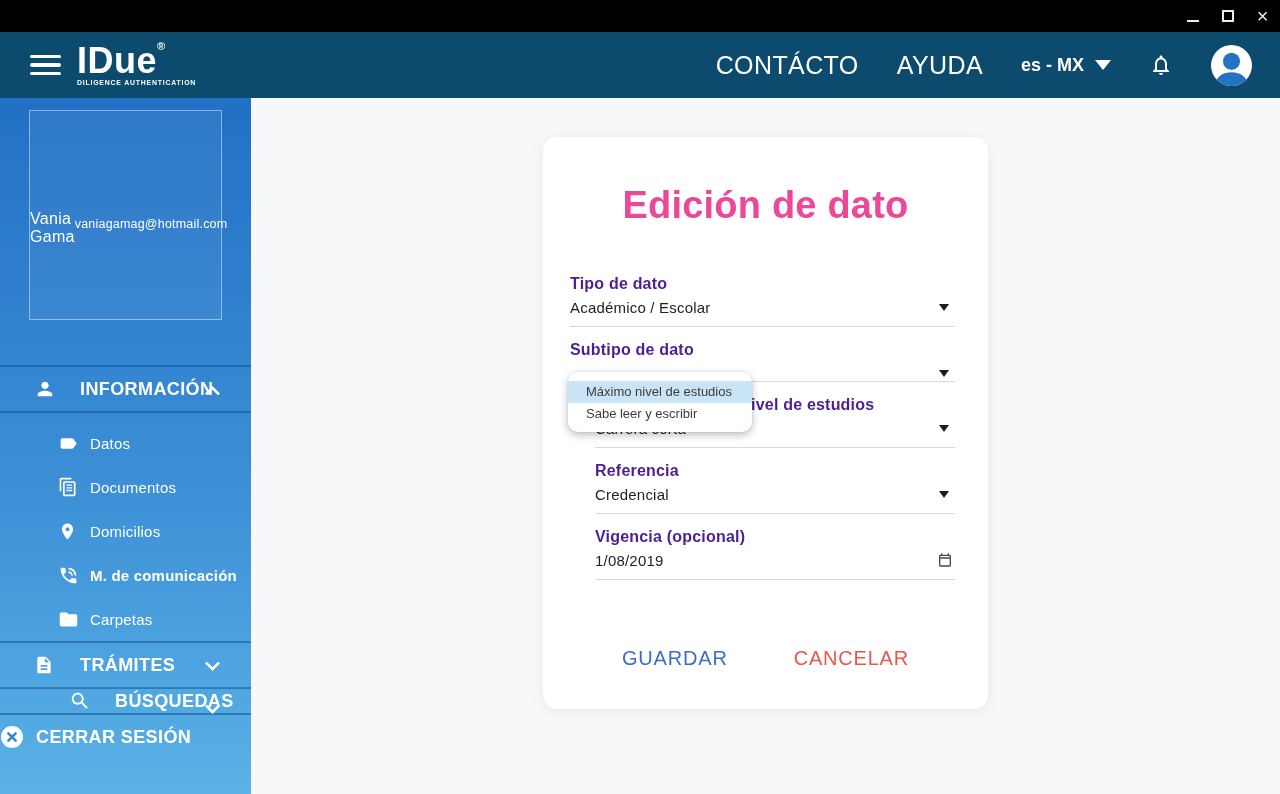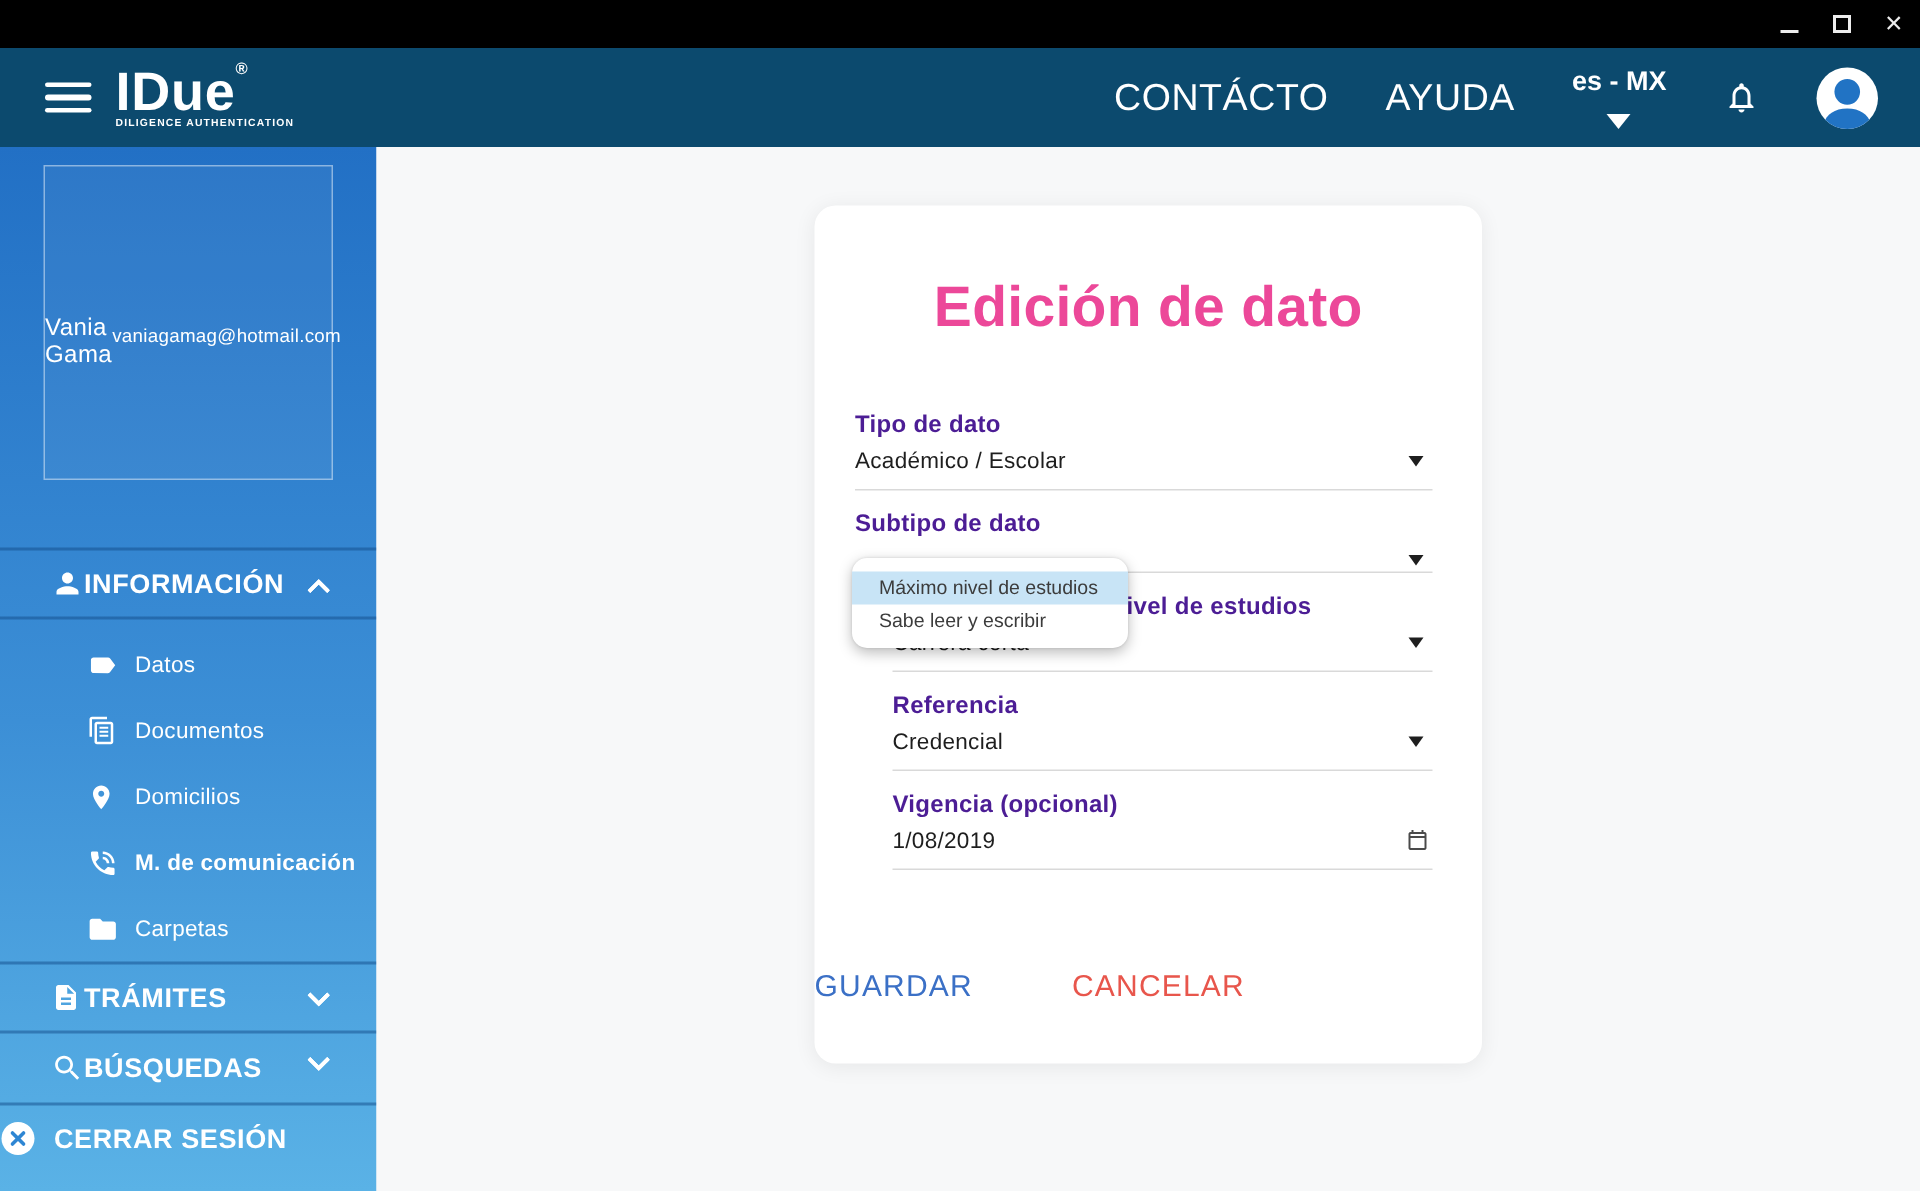--- a/index.html
+++ b/index.html
@@ -22,21 +22,21 @@
   .hamburger div { height:3.5px; background:#fff; border-radius:2px; margin:5px 0; }
   .logo { margin-left:16px; color:#fff; cursor:default; }
   .logo-main { font-size:36px; font-weight:700; line-height:0.95; letter-spacing:0.5px; }
   .logo-reg { font-size:11px; vertical-align:top; position:relative; top:-3px; }
   .logo-tagline { font-size:6.9px; letter-spacing:0.8px; margin-top:1px; font-weight:700; }
   .appbar-right { margin-left:auto; margin-right:28px; display:flex;
     align-items:center; gap:38px; }
   .appbar-link { color:#fff; font-size:25px; font-weight:400; letter-spacing:0.4px;
     cursor:pointer; }
   .lang { display:flex; align-items:center; gap:11px; color:#fff; font-size:18px;
-    font-weight:600; cursor:pointer;flex-direction:column; }
+    font-weight:600; cursor:pointer; }
   .lang-caret { width:0; height:0; border-left:8px solid transparent;
     border-right:8px solid transparent; border-top:10px solid #fff; }
   .bell-btn { cursor:pointer; display:flex; }
   .avatar-sm { width:41px; height:41px; border-radius:50%; background:#fff;
     overflow:hidden; cursor:pointer; position:relative; }
   .avatar-sm svg, .avatar-lg svg { display:block; }
 
   
   .sidebar { position:absolute; top:98px; left:0; width:251px; height:696px;
     background:linear-gradient(180deg,#2270c5 0%,#3c8fd6 55%,#5ab2e6 100%); }
@@ -47,21 +47,21 @@
     border-radius:50%; overflow:hidden; }
   .profile-name { color:#fff; font-size:16px; margin-top:26px; letter-spacing:0.3px; }
   .profile-email { color:#fff; font-size:12.5px; margin-top:17px; letter-spacing:0.2px; }
 
   .nav { position:absolute; top:267px; left:0; width:100%; }
   .nav-band { position:relative; height:48px; display:flex; align-items:center;
     cursor:pointer; }
   .band-top { border-top:2px solid rgba(17,76,137,0.5); }
   .band-bottom { border-bottom:2px solid rgba(17,76,137,0.5); }
   .nav-band .band-icon { margin-left:34px; width:22px; display:flex; }
-  .band-label { margin-left:0; color:#fff; font-size:18px; font-weight:700;
+  .band-label { margin-left:24px; color:#fff; font-size:18px; font-weight:700;
     letter-spacing:0.4px; }
   .chev { position:absolute; right:33px; width:11px; height:11px;
     border-left:3px solid #fff; border-bottom:3px solid #fff; border-radius:1px; }
   .chev-up { top:21px; transform:rotate(135deg); }
   .chev-down { top:15px; transform:rotate(-45deg); }
   .submenu { padding-top:8px; }
   .submenu-item { height:44px; display:flex; align-items:center; padding-left:58px;
     color:#fff; font-size:15px; cursor:pointer; letter-spacing:0.2px; }
   .submenu-item .mi-icon { width:21px; margin-right:11px; display:flex; }
   .submenu-item.active { font-weight:700; }
@@ -92,21 +92,21 @@
   .center-label { text-align:center; }
 
   .dropdown { position:absolute; left:25px; top:235px; width:184px; background:#fff;
     border-radius:10px; padding:9px 0 7px;
     box-shadow:0 3px 9px rgba(0,0,0,0.26), 0 0 2px rgba(0,0,0,0.12); z-index:5; }
   .dropdown-option { height:22px; line-height:22px; padding-left:18px; font-size:13px;
     color:#3c3c3c; cursor:pointer; white-space:nowrap; }
   .dropdown-option.highlighted { background:#c8e4f6; }
 
   .actions { position:absolute; top:510px; left:0; right:0; display:flex;
-    justify-content:flex-start; gap:66px; }
+    justify-content:center; gap:66px; }
   .btn { background:none; border:none; font-family:"Liberation Sans", sans-serif;
     font-size:20px; letter-spacing:0.8px; cursor:pointer; font-weight:400; }
   .btn-save { color:#3b70c6; }
   .btn-cancel { color:#e8564c; }
 </style>
 </head>
 <body>
 
 <div class="titlebar">
   <div class="win-btn">
@@ -220,21 +220,21 @@
     <div class="nav-band band-top band-bottom">
       <span class="band-icon">
         <svg width="20" height="20" viewBox="0 0 24 24">
             <path fill="#fff" d="M14 2H6c-1.1 0-1.99.9-1.99 2L4 20c0 1.1.89 2 1.99 2H18c1.1 0 2-.9 2-2V8l-6-6zm2 16H8v-2h8v2zm0-4H8v-2h8v2zm-3-5V3.5L18.5 9H13z"></path>
           </svg>
       </span>
       <span class="band-label">TRÁMITES</span>
       <span class="chev chev-down"></span>
     </div>
 
-    <div class="nav-band band-bottom" style="height:48px;">
+    <div class="nav-band band-bottom" style="height:26px;padding-left:35px;">
       <span class="band-icon">
         <svg width="22" height="22" viewBox="0 0 24 24">
             <path fill="#fff" d="M15.5 14h-.79l-.28-.27C15.41 12.59 16 11.11 16 9.5 16 5.91 13.09 3 9.5 3S3 5.91 3 9.5 5.91 16 9.5 16c1.61 0 3.09-.59 4.23-1.57l.27.28v.79l5 4.99L20.49 19l-4.99-5zm-6 0C7.01 14 5 11.99 5 9.5S7.01 5 9.5 5 14 7.01 14 9.5 11.99 14 9.5 14z"></path>
           </svg>
       </span>
       <span class="band-label">BÚSQUEDAS</span>
       <span class="chev chev-down" style="top:12px;"></span>
     </div>
 
     <div class="logout-row">

